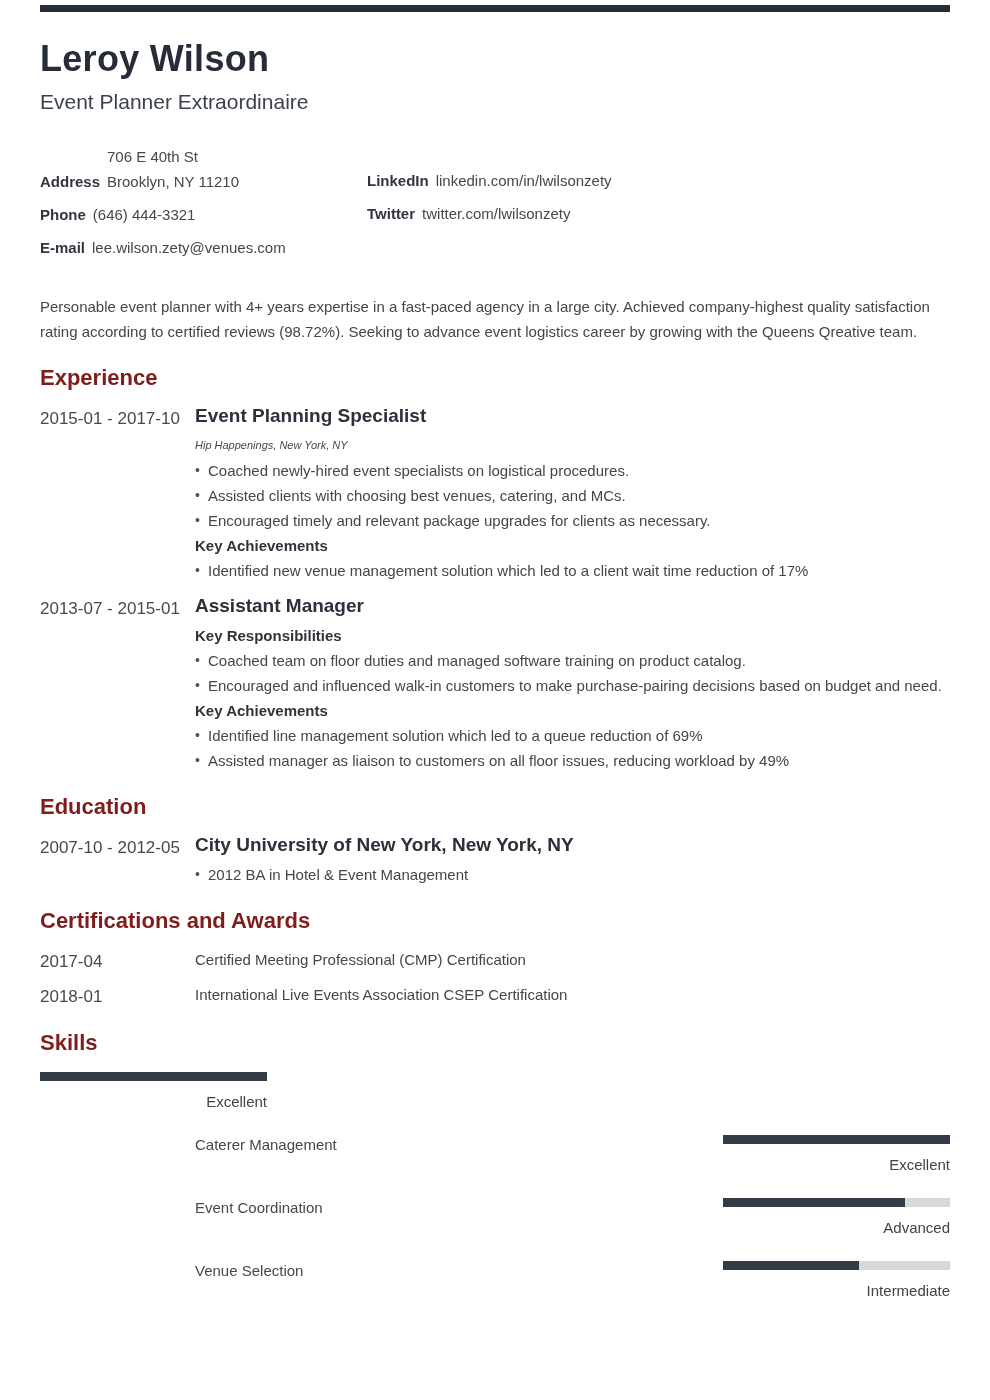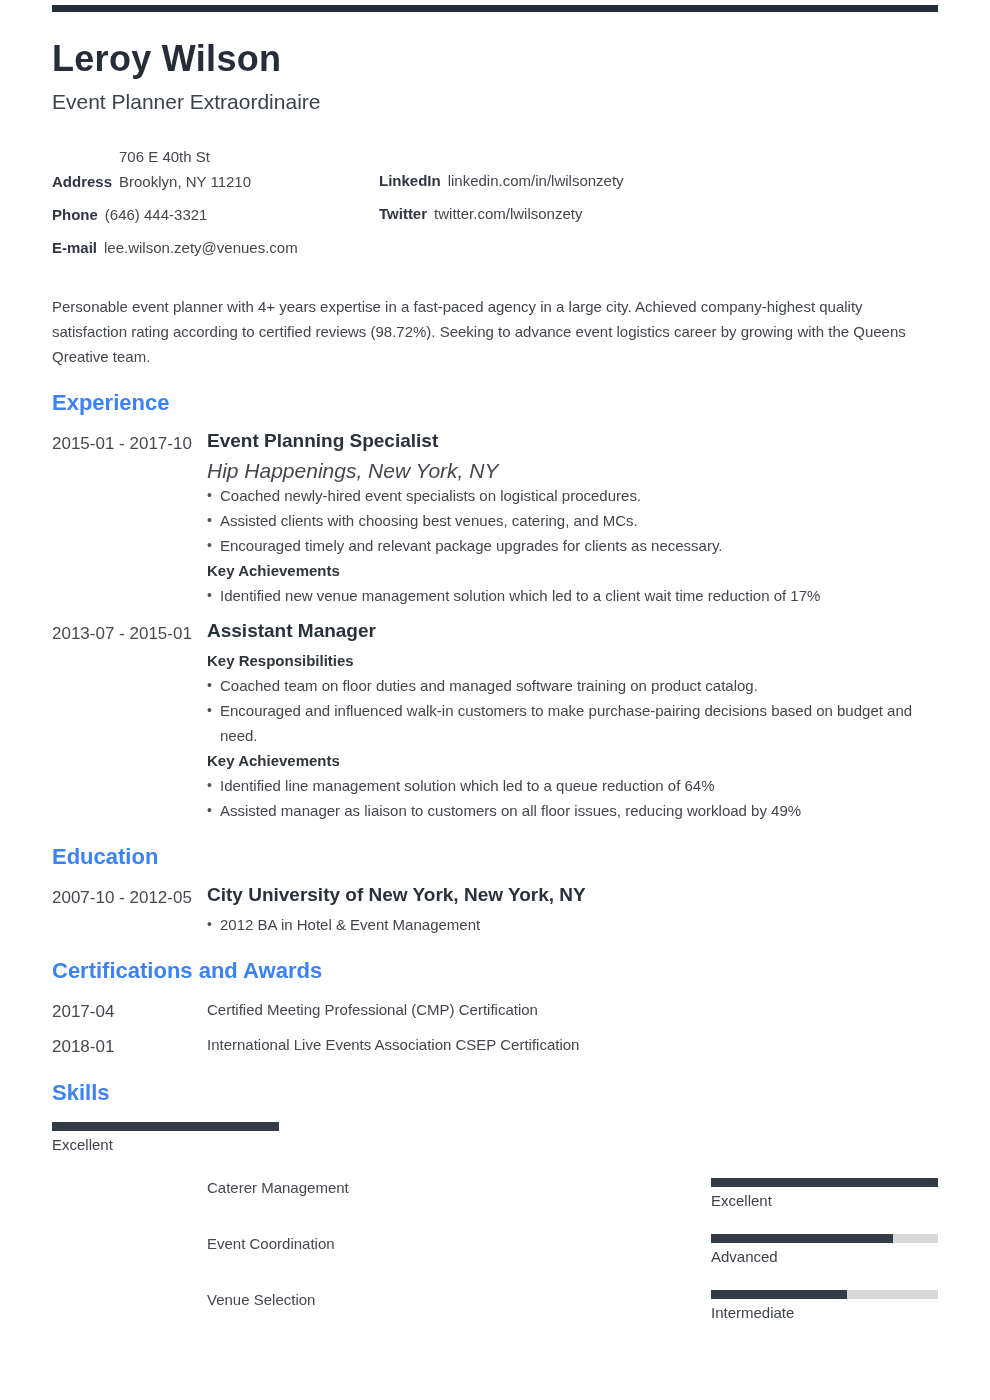--- a/index.html
+++ b/index.html
@@ -6,21 +6,21 @@
   html, body { background: #ffffff; }
   body {
     width: 990px;
     height: 1400px;
     font-family: "Liberation Sans", sans-serif;
     color: #43464b;
   }
   .page {
     width: 990px;
     height: 1400px;
-    padding: 0 52px;
+    padding: 0 40px;
     background: #ffffff;
     overflow: hidden;
   }
   .top-bar {
     height: 7px;
     margin-top: 5px;
     background: #272d38;
   }
   .name {
     margin-top: 27px;
@@ -54,41 +54,41 @@
     margin-top: 26px;
     font-size: 15px;
     line-height: 25px;
     color: #43464b;
   }
   .section-heading {
     margin: 22px 0 14px 0;
     font-size: 22px;
     line-height: 24px;
     font-weight: bold;
-    color: #3b82f6;
+    color: #7f1d1d;
   }
   .row { display: flex; }
   .dates {
     width: 155px;
     flex-shrink: 0;
     font-size: 17px;
     line-height: 25px;
     color: #46494e;
     padding-top: 2px;
   }
   .item-body { flex: 1; }
   .job-title {
     font-size: 19px;
     line-height: 24px;
     font-weight: bold;
     color: #2b313b;
     margin-bottom: 5px;
   }
   .company {
-    font-size: 21px;
+    font-size: 11px;
     line-height: 25px;
     font-style: italic;
     color: #44474c;
   }
   .sub-label {
     font-size: 15px;
     line-height: 25px;
     font-weight: bold;
     color: #2f333a;
   }
@@ -107,24 +107,24 @@
     height: 9px;
     background: #d8d8d8;
     position: relative;
   }
   .skill-bar-fill {
     position: absolute;
     left: 0; top: 0; bottom: 0;
     background: #333b47;
   }
   .skill-level {
-    margin-top: 1px;
-    font-size: 15px;
-    line-height: 25px;
-    text-align: left;
+    margin-top: 8px;
+    font-size: 15px;
+    line-height: 25px;
+    text-align: right;
     color: #3f434a;
   }
 </style>
 </head>
 <body>
 
 <div class="page">
 
   <div class="top-bar"></div>
 
@@ -199,21 +199,21 @@
         <span class="dot">•</span>
         <span class="bullet-text">Coached team on floor duties and managed software training on product catalog.</span>
       </div>
       <div class="bullet">
         <span class="dot">•</span>
         <span class="bullet-text">Encouraged and influenced walk-in customers to make purchase-pairing decisions based on budget and need.</span>
       </div>
       <div class="sub-label">Key Achievements</div>
       <div class="bullet">
         <span class="dot">•</span>
-        <span class="bullet-text">Identified line management solution which led to a queue reduction of 64%</span>
+        <span class="bullet-text">Identified line management solution which led to a queue reduction of 69%</span>
       </div>
       <div class="bullet">
         <span class="dot">•</span>
         <span class="bullet-text">Assisted manager as liaison to customers on all floor issues, reducing workload by 49%</span>
       </div>
     </div>
   </div>
 
   <h3 class="section-heading">Education</h3>
 

